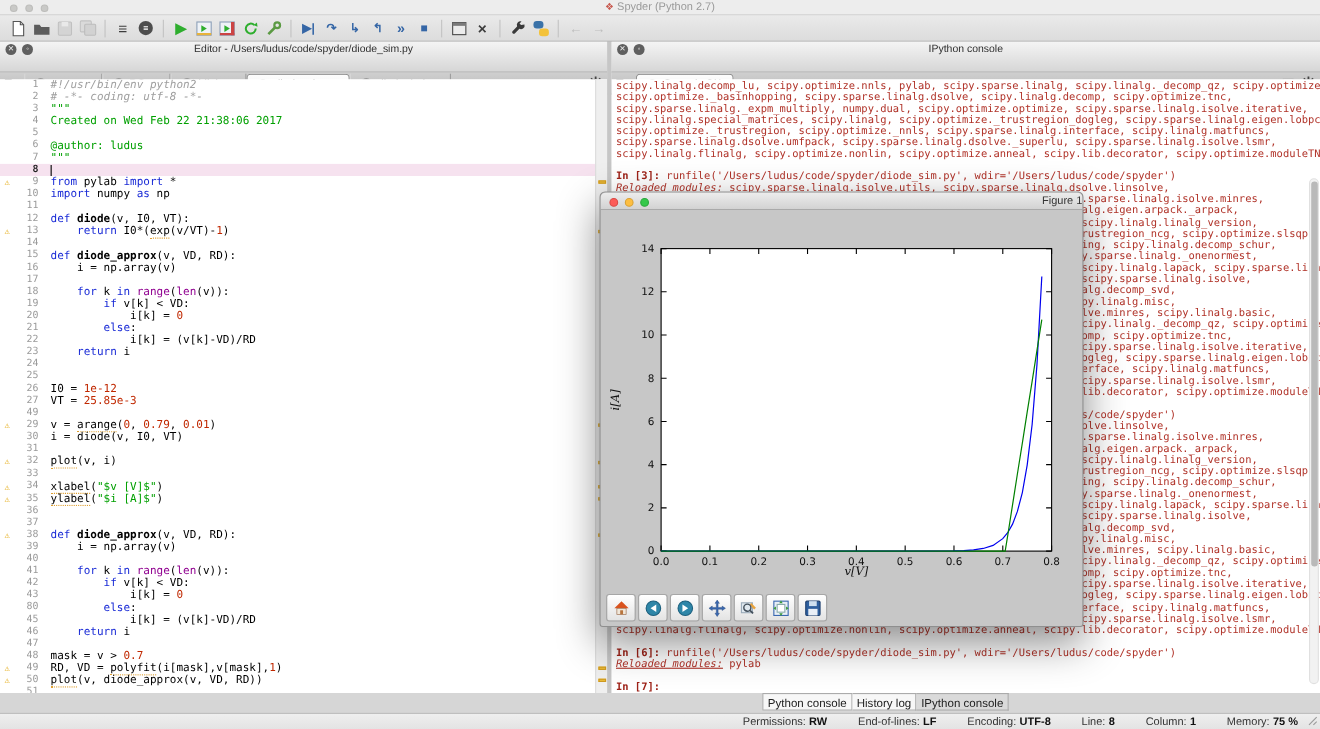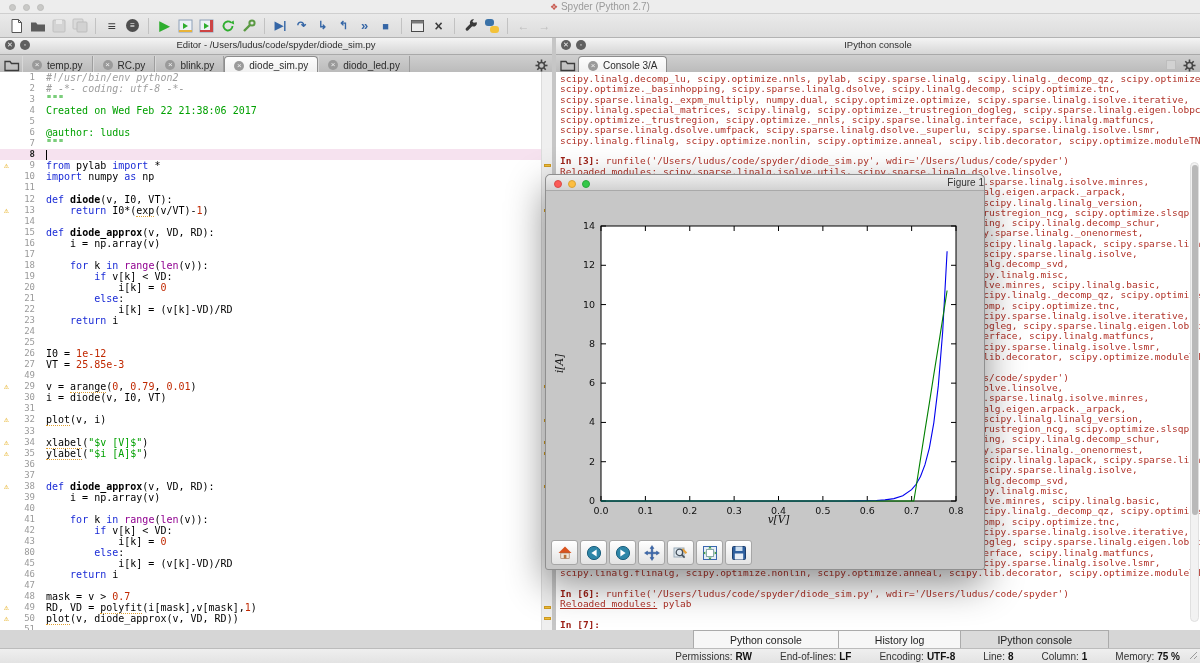--- a/index.html
+++ b/index.html
@@ -26,21 +26,21 @@
   .pyico i { position:absolute; width:9px; height:7px; border-radius:3px; }
   .pyico .pb { left:0; top:0; background:#3a72a8; }
   .pyico .py { right:0; bottom:0; background:#f3c23a; }
 
   
   .pane { position:absolute; top:38px; background:#e4e4e4; }
   .editor-pane { left:0; width:552px; height:592px; }
   .console-pane { left:556px; width:644px; height:592px; }
   .splitter { position:absolute; left:552px; top:38px; width:4px; height:592px; background:#c6c6c6; }
 
-  .pane-header { position:relative; height:17px; background:linear-gradient(#f4f4f4,#d6d6d6); border-bottom:1px solid #a9a9a9; text-align:center; font-size:9.5px; color:#2e2e2e; line-height:14px; }
+  .pane-header { position:relative; height:28px; background:linear-gradient(#f4f4f4,#d6d6d6); border-bottom:1px solid #a9a9a9; text-align:center; font-size:9.5px; color:#2e2e2e; line-height:14px; }
   .hdr-btn { position:absolute; top:2px; width:10px; height:10px; border-radius:50%; background:#5f5f5f; color:#efefef; font-size:7px; line-height:10px; text-align:center; }
 
   .tabbar { position:relative; height:20px; background:linear-gradient(#cfcfcf,#b9b9b9); border-bottom:1px solid #979797; display:flex; align-items:flex-end; padding-left:2px; }
   .browse-ico { width:20px; height:18px; display:flex; align-items:center; justify-content:center; }
   .tab { height:18px; display:flex; align-items:center; padding:0 9px; font-size:10px; color:#2c2c2c; border-right:1px solid #9e9e9e; border-left:1px solid #d8d8d8; white-space:nowrap; }
   .tab.active { background:linear-gradient(#fdfdfd,#efefef); border:1px solid #8d8d8d; border-bottom:none; border-radius:4px 4px 0 0; }
   .tabx { display:inline-block; width:10px; height:10px; margin-right:5px; border-radius:50%; background:#9a9a9a; color:#f2f2f2; font-size:8px; line-height:10px; text-align:center; font-style:normal; }
   .gear-right { position:absolute; right:4px; top:3px; }
   .sq-ico { position:absolute; right:24px; top:5px; width:10px; height:10px; background:#d2d2d2; border:1px solid #bdbdbd; }
 
@@ -60,28 +60,28 @@
   .tok-d { color:#000; font-weight:bold; }
   .tok-b { color:#900090; }
   .tok-n { color:#c02800; }
   .tok-u { color:#000; border-bottom:1px dotted #e0a030; }
   .caret { display:inline-block; width:1px; height:10px; background:#000; vertical-align:middle; }
 
   
   .console-body { position:absolute; left:0; top:34px; width:644px; height:558px; background:#fff; overflow:hidden; padding:2px 0 0 4px; }
   .cline { white-space:pre; font-family:"DejaVu Sans Mono", monospace; font-size:9.5px; line-height:10.3px; height:10.3px; color:#b03228; }
   .prompt { font-weight:bold; color:#9e2218; }
-  .rel { text-decoration:underline; }
+  .rel { text-decoration:underline;font-style:italic; }
   .vscroll { position:absolute; right:1px; top:90px; width:9px; height:460px; background:#f2f2f2; border:1px solid #e0e0e0; border-radius:5px; }
   .vthumb { position:absolute; left:0.5px; top:2px; width:6px; height:350px; background:#b9b9b9; border-radius:4px; }
 
   
   .bottom-row { position:absolute; left:0; top:630px; width:1200px; height:18px; background:#d6d6d6; }
   .btabs { position:absolute; left:693px; top:0; height:18px; display:flex; }
-  .btab { height:32px; padding:0 36px; font-size:10.5px; color:#222; line-height:18px; background:#f7f7f7; border:1px solid #ababab; border-left:none; }
+  .btab { height:16px; padding:0 4px; font-size:10.5px; color:#222; line-height:18px; background:#f7f7f7; border:1px solid #ababab; border-left:none; }
   .btab:first-child { border-left:1px solid #ababab; }
   .btab.active { background:#dadada; }
   .statusbar { position:absolute; left:0; top:648px; width:1200px; height:15px; background:linear-gradient(#efefef,#e3e3e3); border-top:1px solid #bcbcbc; display:flex; justify-content:flex-end; align-items:center; gap:28px; padding-right:20px; font-size:10px; color:#333; }
   .sb-item b { margin-left:3px; color:#111; }
   .grip { position:absolute; right:2px; top:650px; }
 
   
   .figwin { position:absolute; left:545px; top:174px; width:440px; height:396px; background:#c7c7c7; border:1px solid #8f8f8f; border-radius:5px 5px 3px 3px; box-shadow:0 14px 38px rgba(0,0,0,0.45); z-index:10; }
   .fig-titlebar { position:relative; height:16px; background:linear-gradient(#ededed,#d2d2d2); border-bottom:1px solid #a9a9a9; border-radius:5px 5px 0 0; text-align:right; font-size:10px; color:#333; line-height:16px; }
   .fl { position:absolute; top:4.5px; width:8px; height:8px; border-radius:50%; }

